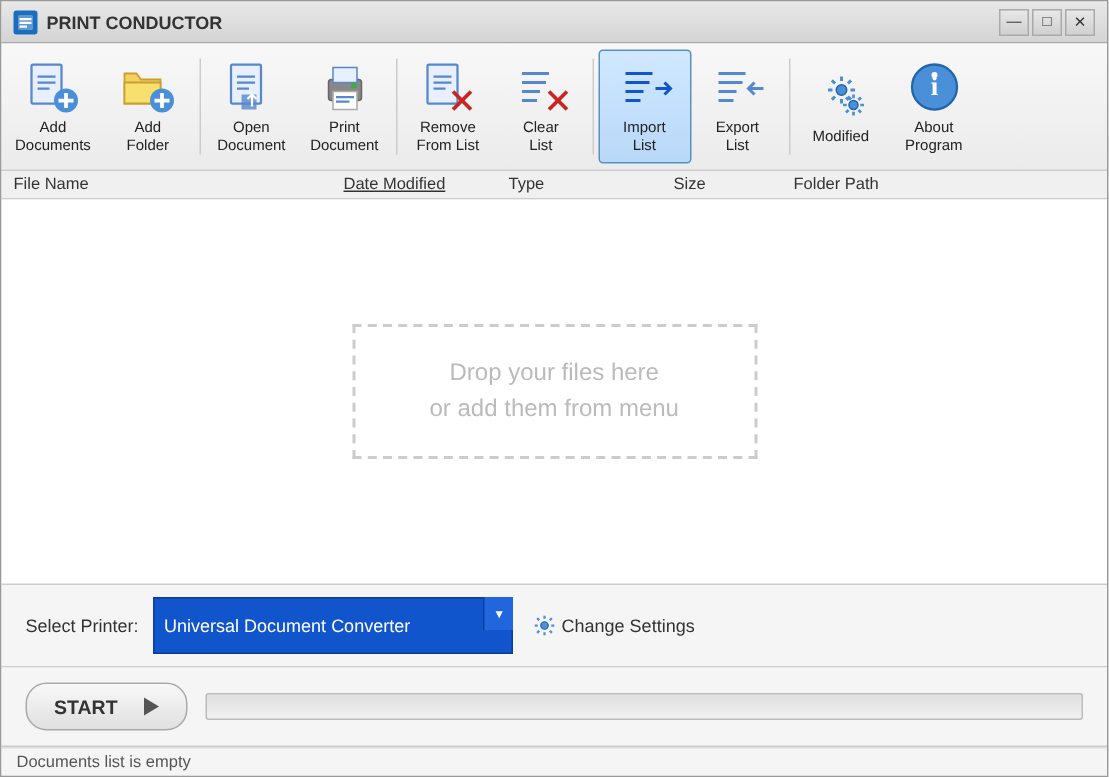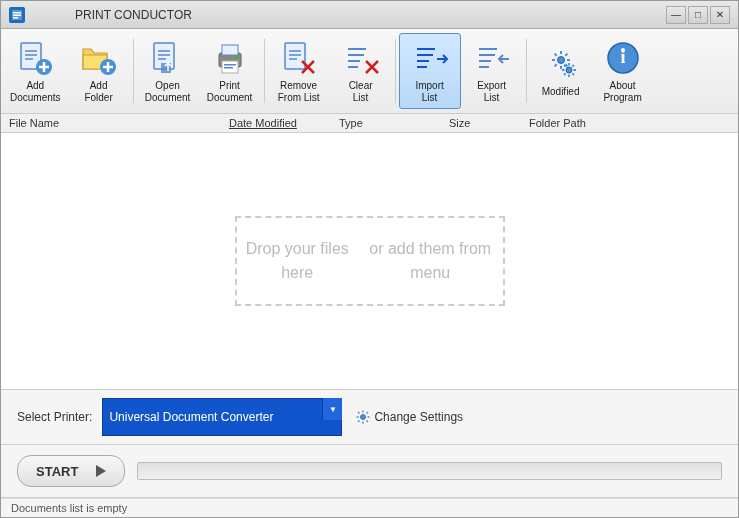--- a/index.html
+++ b/index.html
@@ -40,24 +40,23 @@
       border-radius: 2px;
       display: flex;
       align-items: center;
       justify-content: center;
       color: white;
       font-size: 9px;
       font-weight: bold;
     }
     .title-bar-text {
       font-size: 12px;
-      font-weight: normal;
+      font-weight: bold;
       color: #333;
       flex: 1;
-      margin-left: 44px;
     }
     .title-bar-controls {
       display: flex;
       gap: 2px;
     }
     .title-btn {
       width: 20px;
       height: 18px;
       background: linear-gradient(to bottom, #e8e8e8, #d0d0d0);
       border: 1px solid #aaa;
@@ -136,21 +135,21 @@
       border-bottom: 1px solid #ccc;
       display: flex;
       align-items: center;
       justify-content: center;
     }
     .drop-zone {
       border: 2px dashed #ccc;
       width: 270px;
       height: 90px;
       display: flex;
-      flex-direction: row;
+      flex-direction: column;
       align-items: center;
       justify-content: center;
       color: #bbb;
       font-size: 16px;
       line-height: 1.5;
       text-align: center;
     }
     .printer-bar {
       padding: 8px 16px;
       display: flex;

